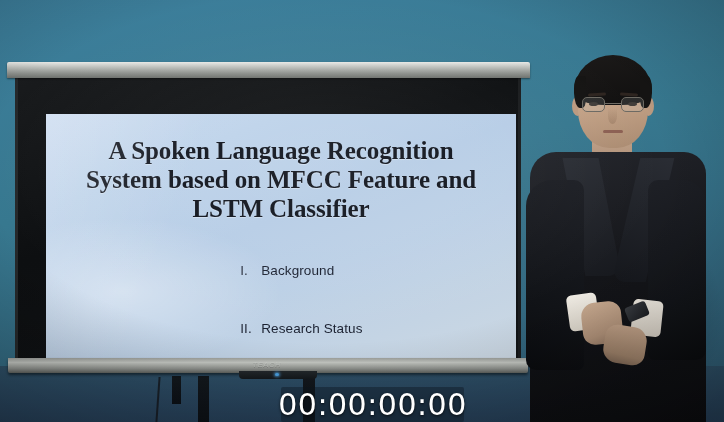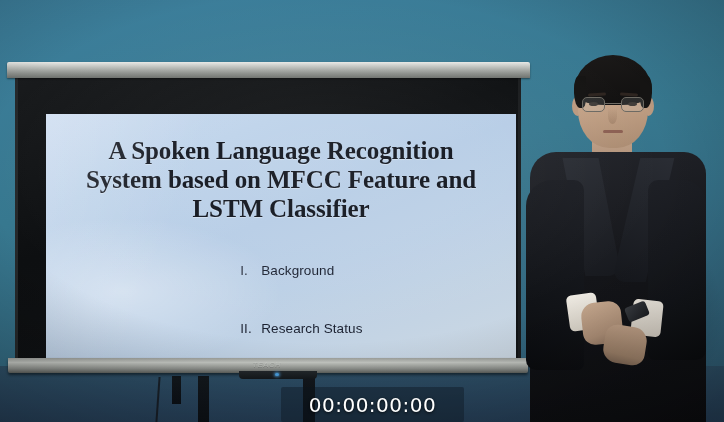--- a/index.html
+++ b/index.html
@@ -145,21 +145,21 @@
   .timecode-box {
     position: absolute; left: 281px; top: 387px; width: 183px; height: 35px;
     background: rgba(12,22,32,0.42);
     border-radius: 2px;
   }
   .timecode-text {
     position: absolute; left: 281px; top: 387px; width: 183px; height: 35px;
     display: flex; align-items: center; justify-content: center;
     color: #ffffff;
     font-family: "DejaVu Sans", sans-serif;
-    font-size: 20px;
+    font-size: 30px;
     font-weight: 400;
     letter-spacing: 0.5px;
     text-shadow: 0 1px 3px rgba(0,0,0,0.75);
     border-radius: 16px;
   }
 
   
   .person { position: absolute; left: 520px; top: 40px; width: 204px; height: 382px; }
 
   .p-shadow {

